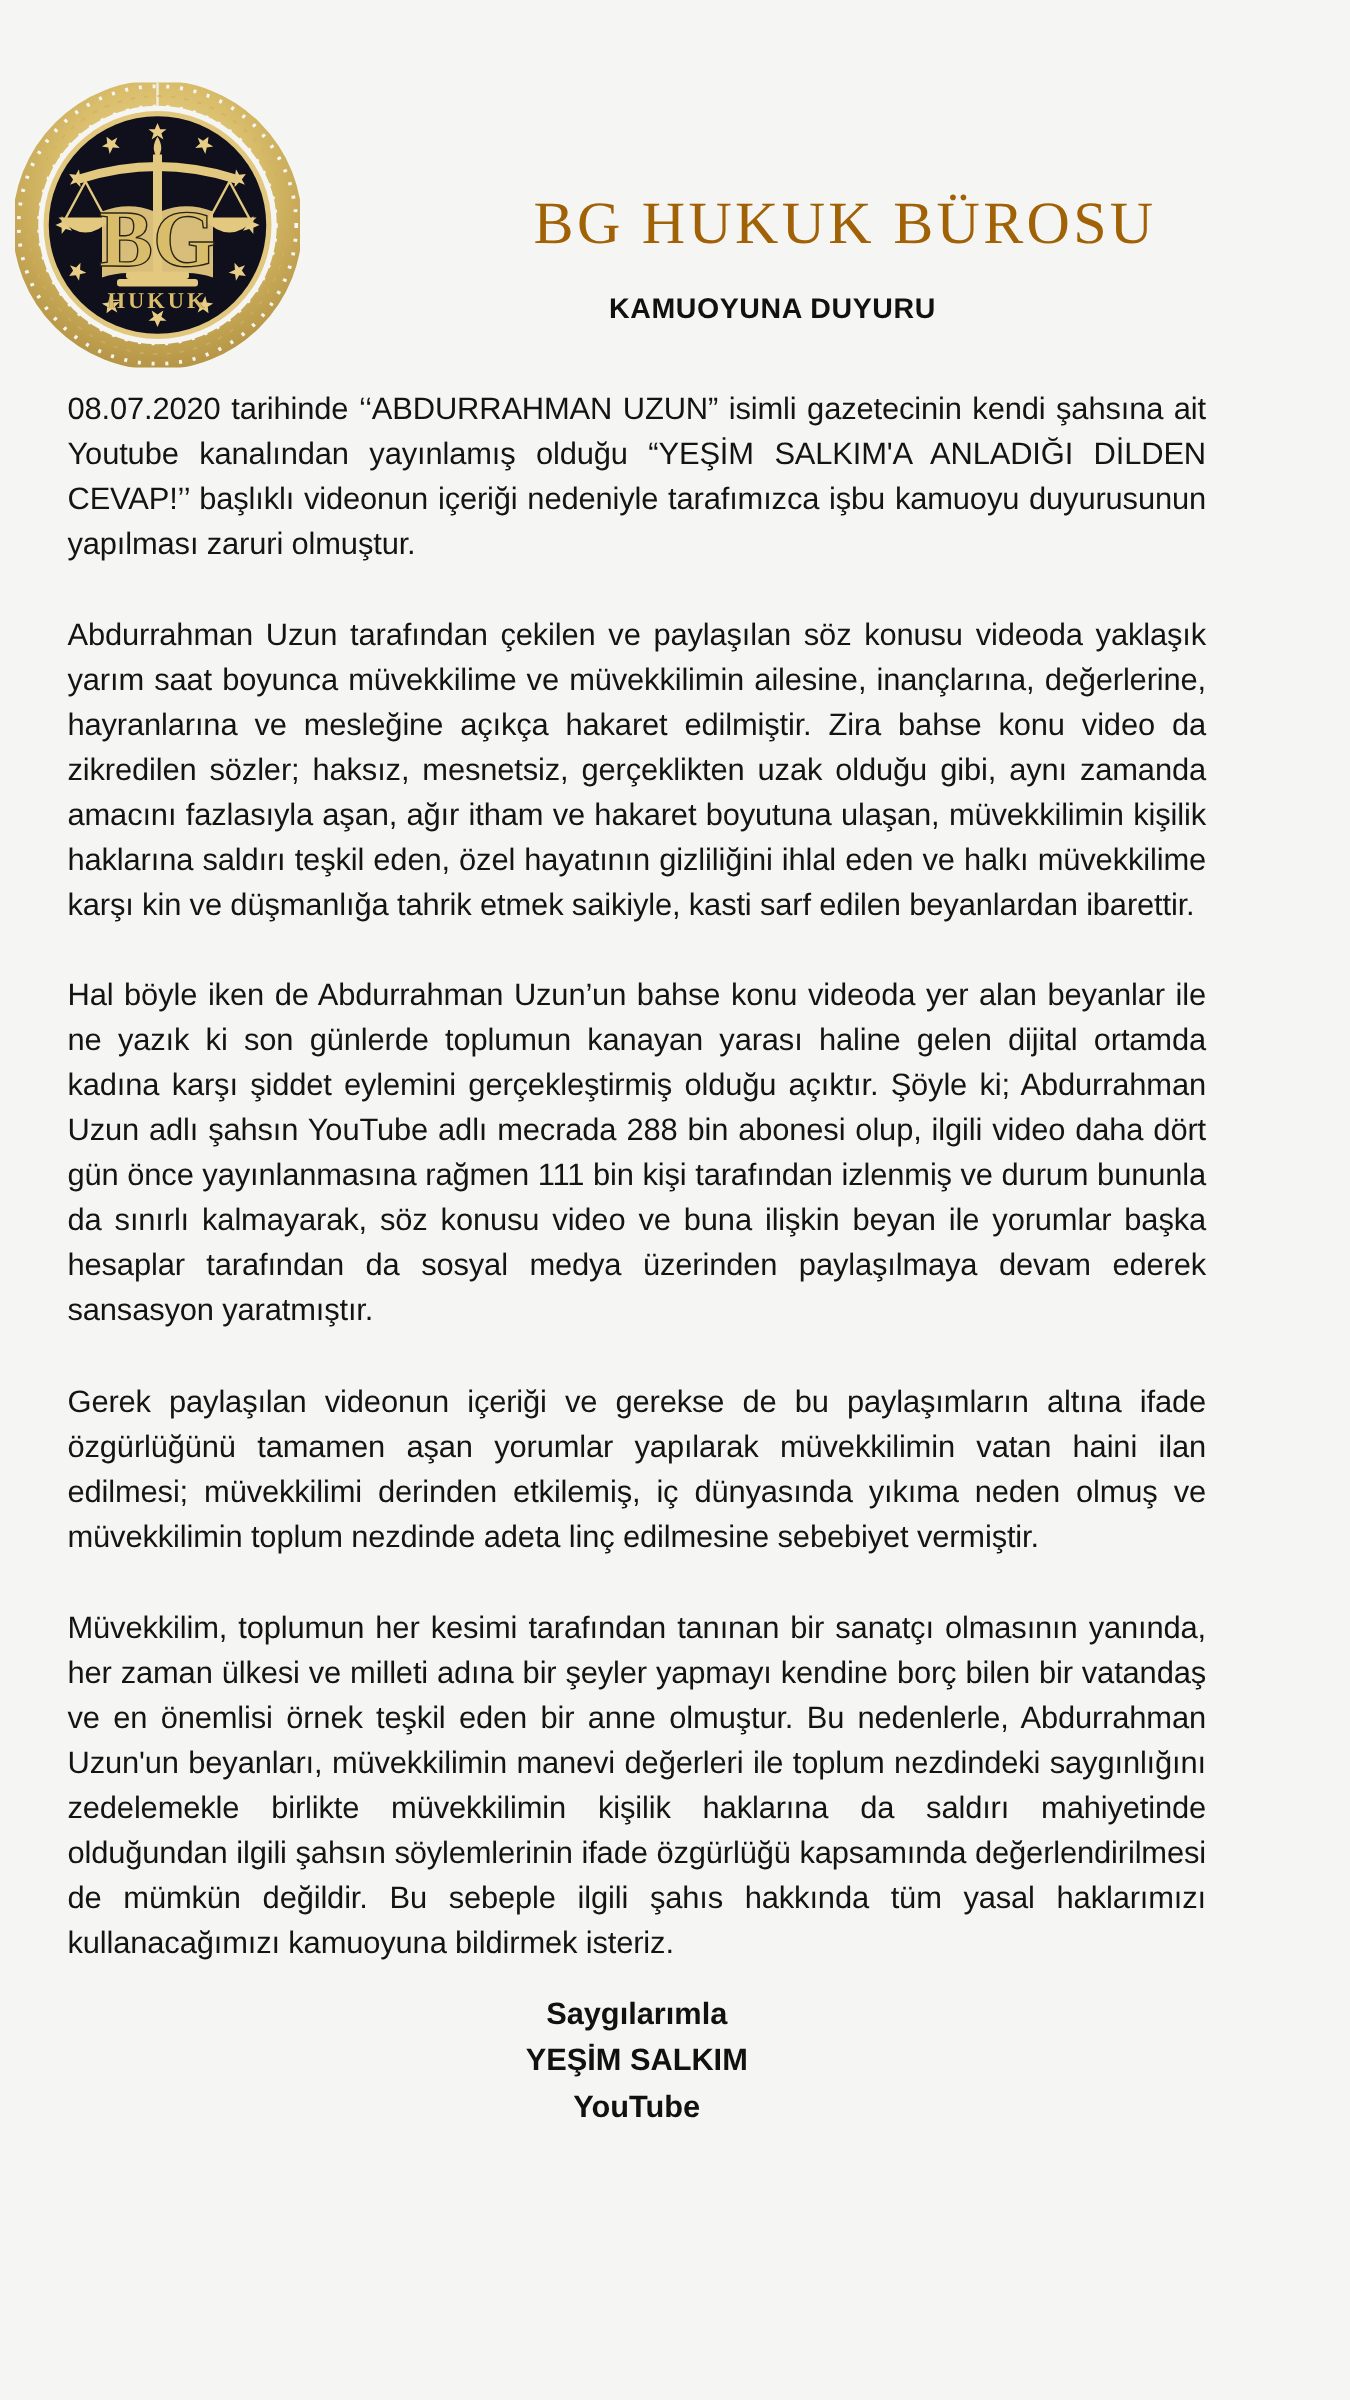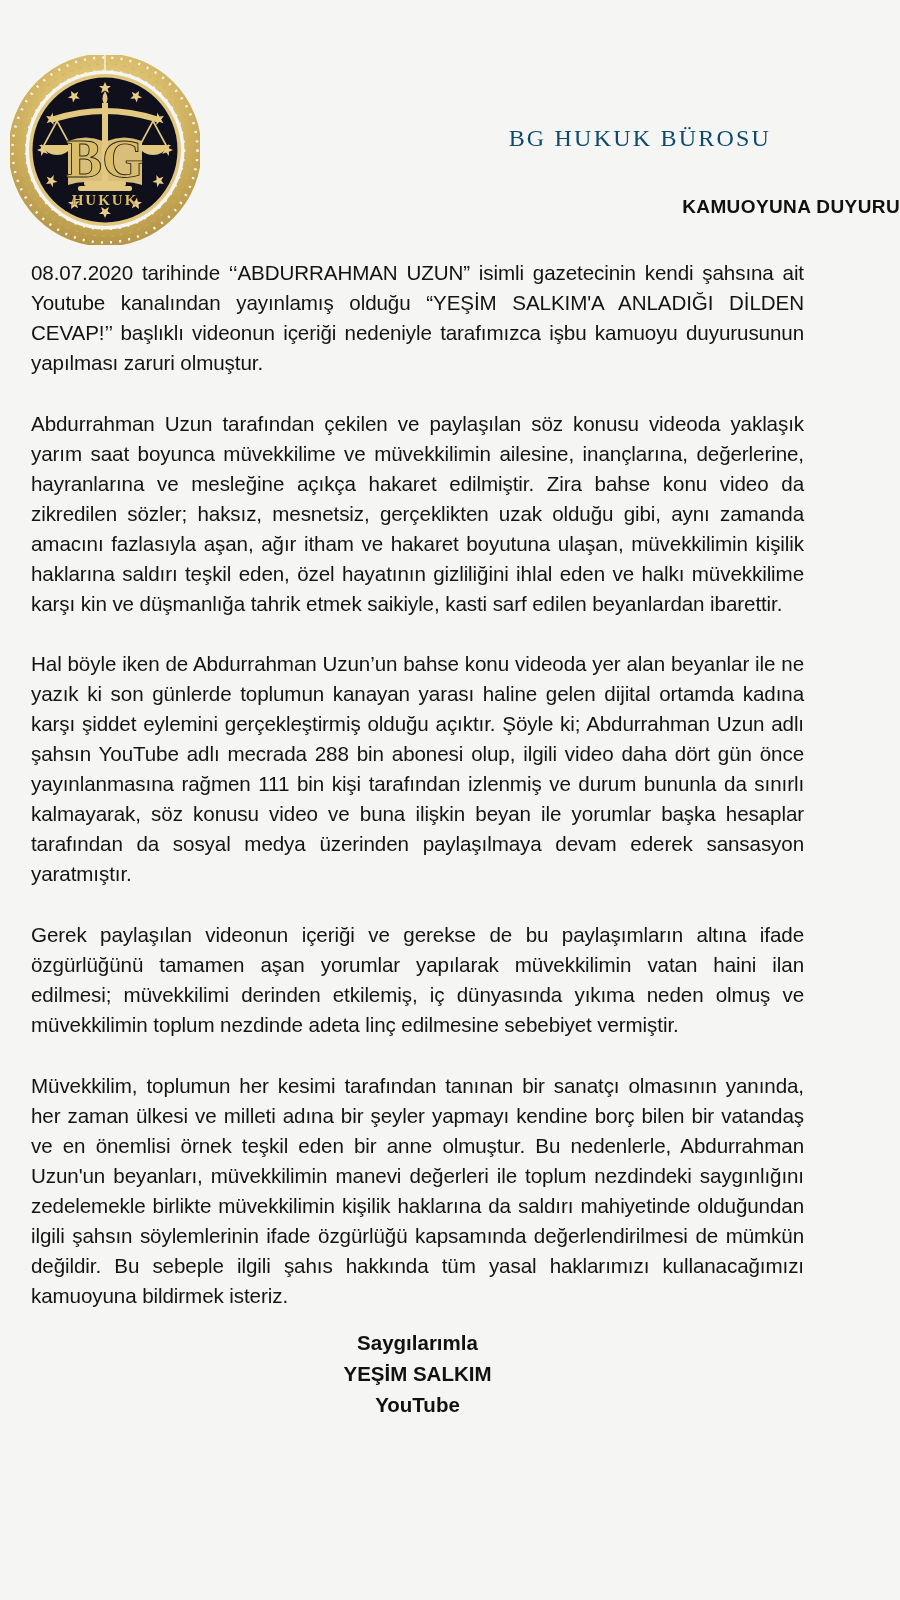--- a/index.html
+++ b/index.html
@@ -30,44 +30,44 @@
     top: 55px;
     width: 190px;
     height: 190px;
   }
 
   .brand {
     position: absolute;
     right: 30px;
     top: 125px;
     font-family: "Liberation Serif", serif;
-    font-size: 24px;
+    font-size: 40px;
     letter-spacing: 2.2px;
-    color: #0c4a6e;
+    color: #a16207;
     white-space: nowrap;
     font-weight: 400;
   }
 
   .announce-title {
     position: absolute;
     left: 0;
     top: 196px;
     width: 900px;
-    text-align: right;
+    text-align: center;
     font-size: 19px;
     font-weight: bold;
     letter-spacing: 0.4px;
     color: #111;
     padding-left: 130px;
     box-sizing: border-box;
   }
 
   
   .doc-body {
-    padding: 0 34px 0 31px;
+    padding: 0 34px 0 45px;
     box-sizing: border-box;
     width: 838px;
   }
 
   p.para {
     margin: 0 0 31px 0;
     font-size: 20.6px;
     line-height: 1.455;
     text-align: justify;
     text-justify: inter-word;

